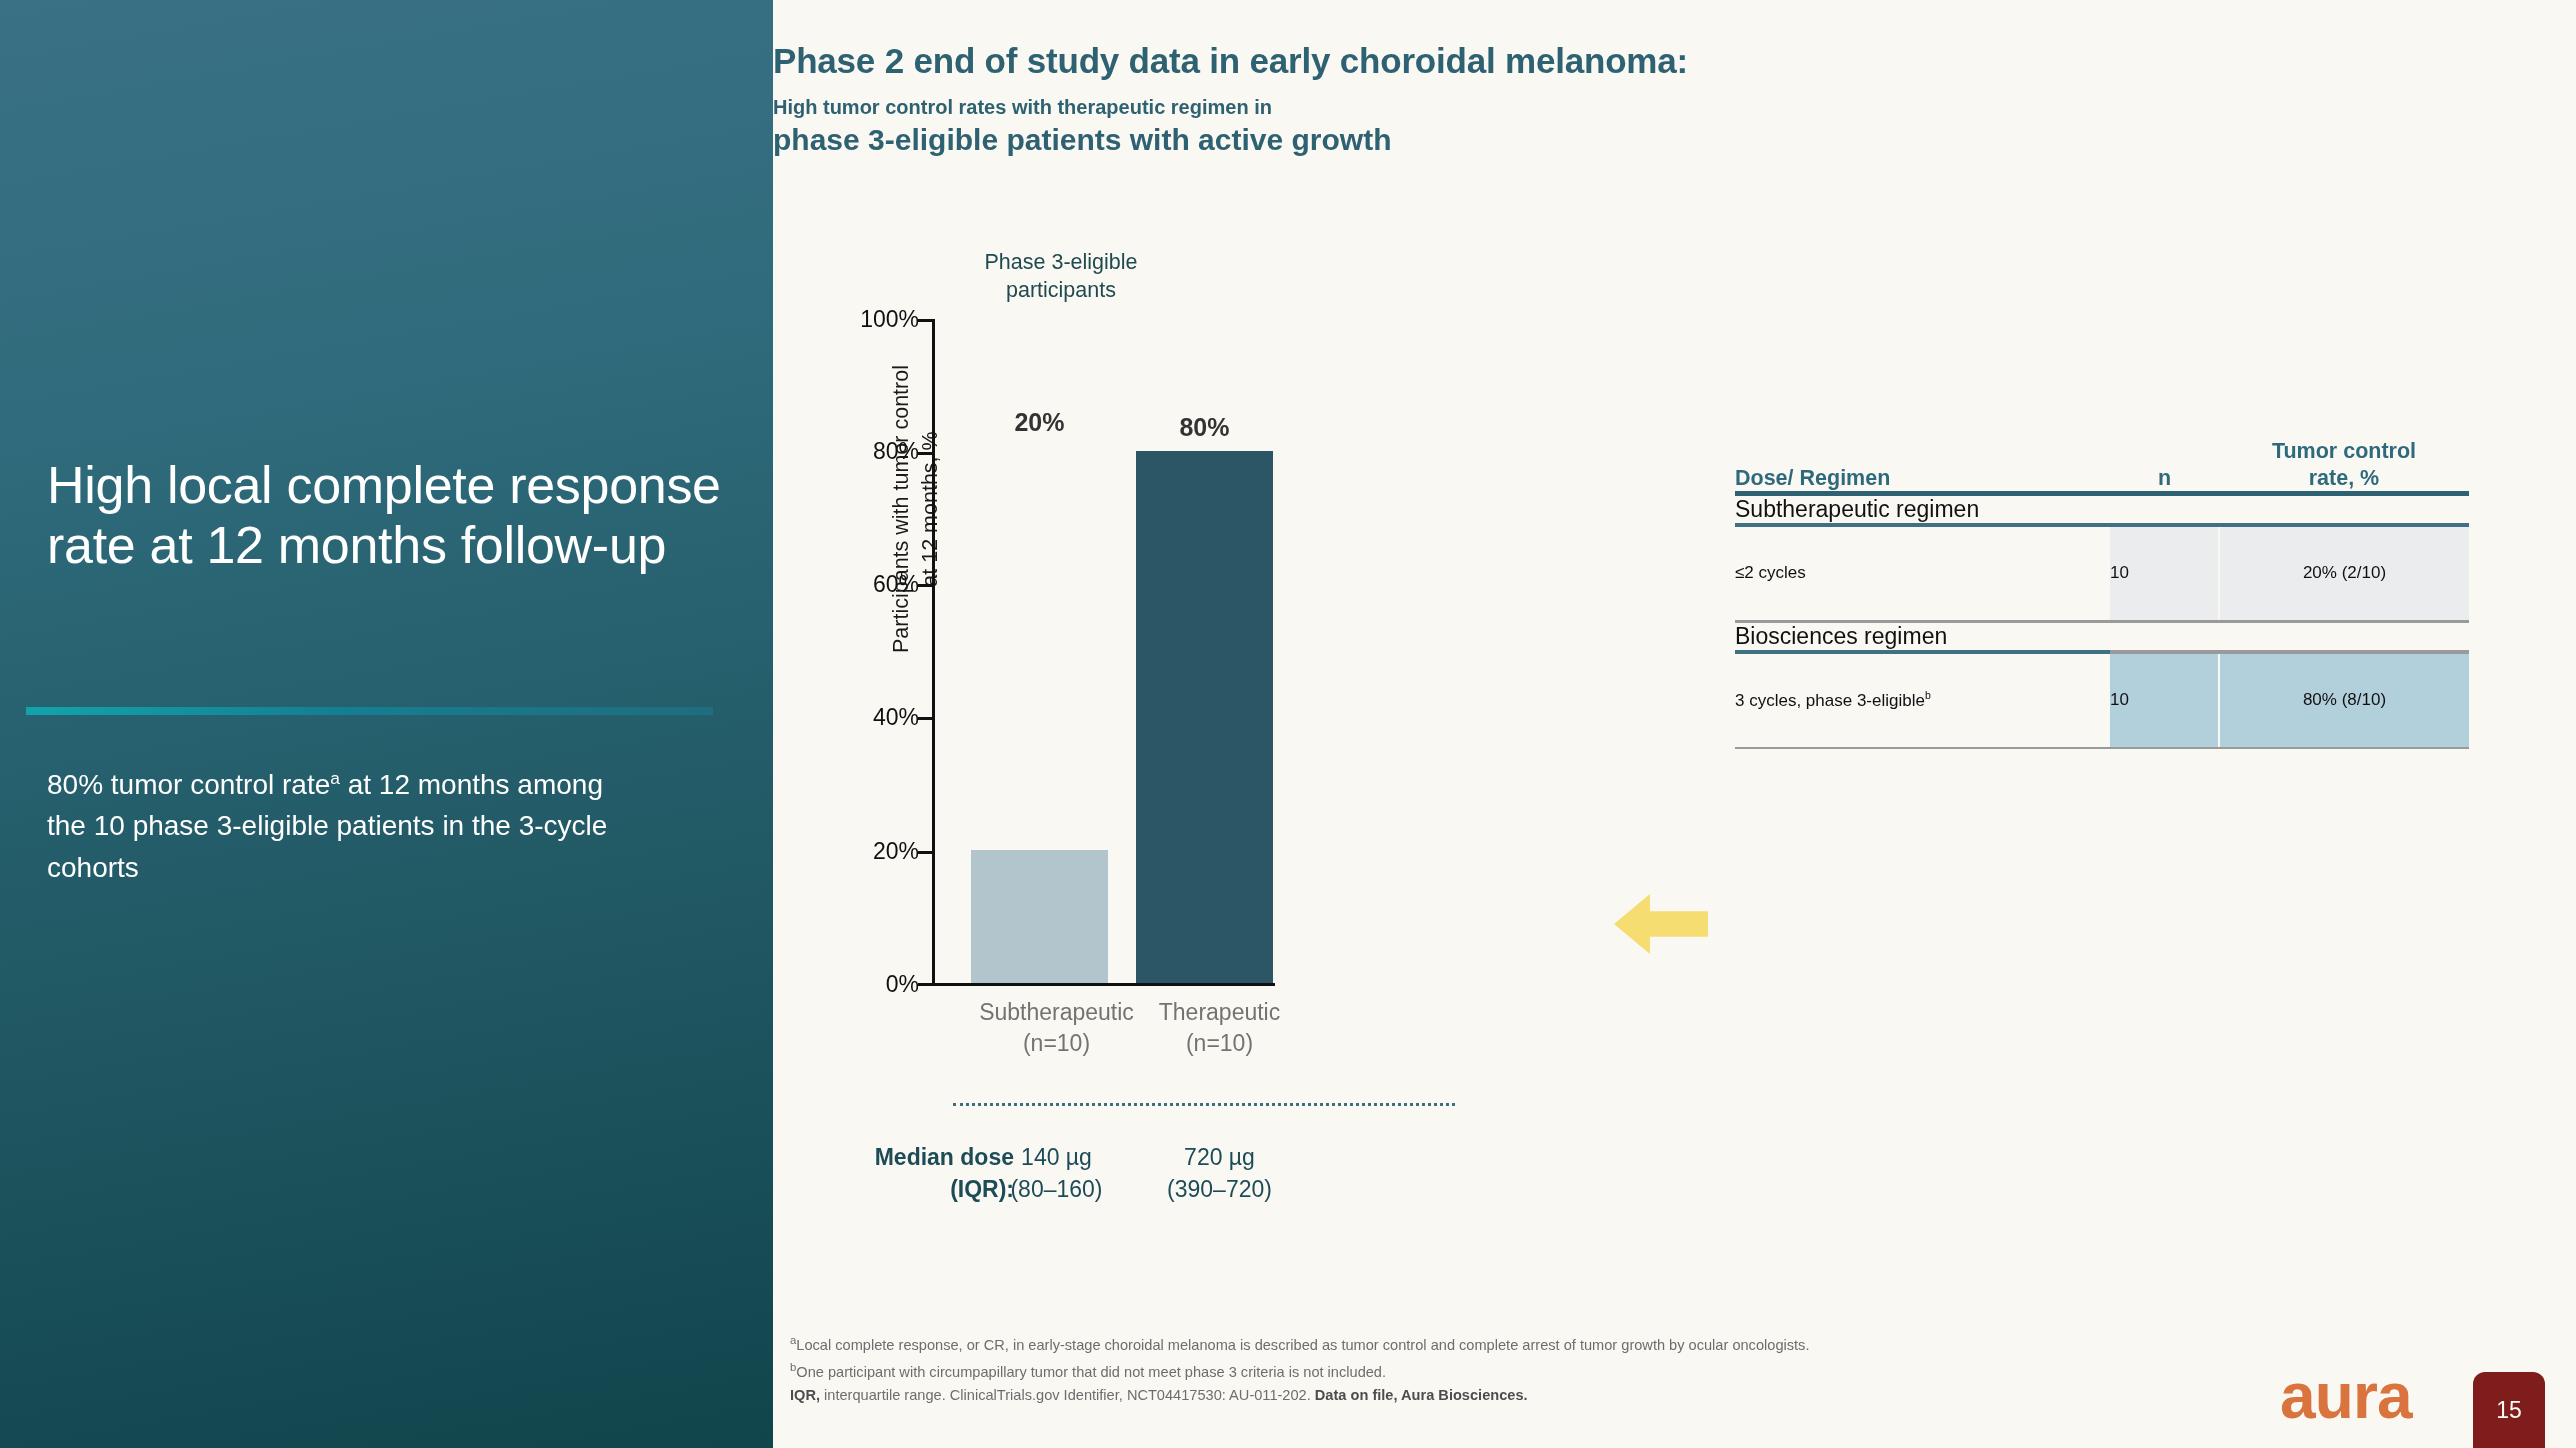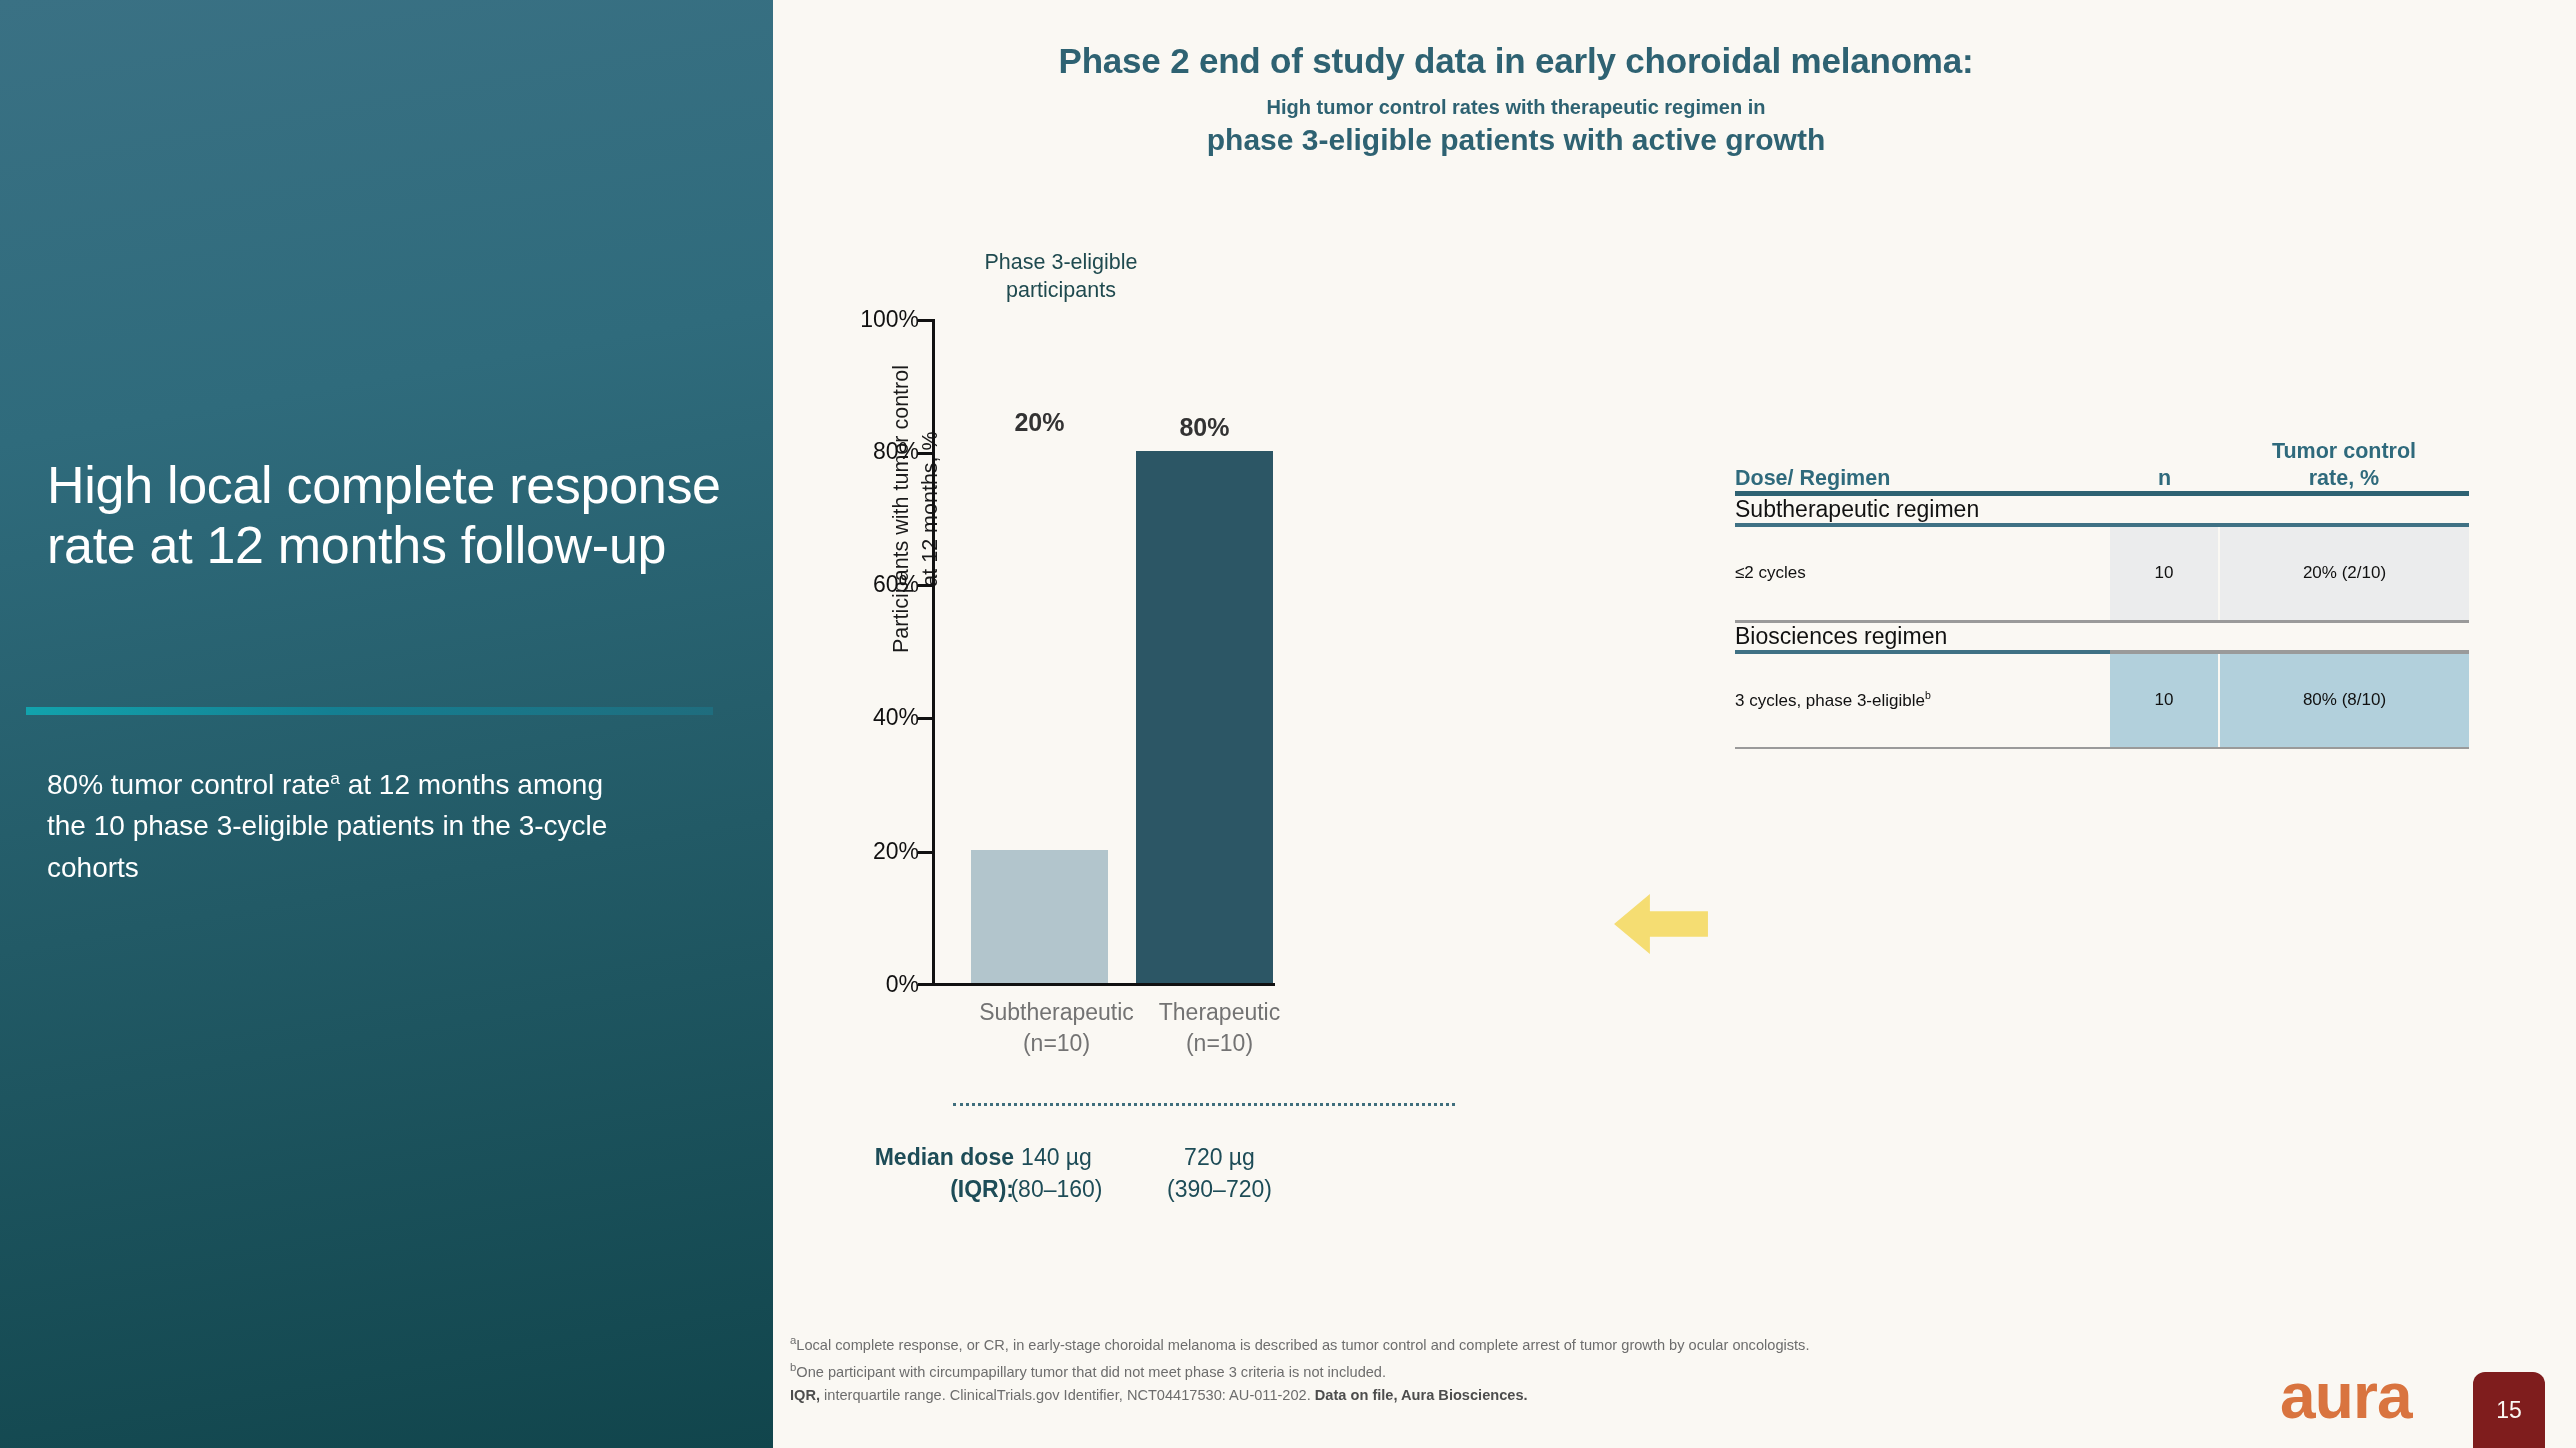--- a/index.html
+++ b/index.html
@@ -43,21 +43,20 @@
     line-height: 1.48;
     font-weight: 400;
   }
   #kicker-sub sup { font-size: 0.62em; vertical-align: super; }
 
   
   #headline-block {
     position: absolute;
     left: 773px; top: 39px;
     width: 1486px;
-    text-align: center;
     color: #2e6272;
   }
   #headline-line1 { font-size: 35px; font-weight: bold; line-height: 1.28; letter-spacing: -0.2px;}
   #headline-line2 { font-size: 20px; font-weight: bold; line-height: 1.32; margin-top: 10.3px;}
   #headline-line3 { font-size: 30px; font-weight: bold; line-height: 1.32; }
 
   
   #chart-area { position: absolute; left: 773px; top: 283px; width: 945px; height: 945px; }
 
   #y-axis-title {
@@ -208,21 +207,21 @@
   .datarow-top .rt-gray   { background: #3f7184; }
   .datarow-top .rt-plain  { background: #9a9a9a; }
 
   .data-row td {
     font-size: 17px;
     color: #111;
     height: 93px;
     vertical-align: middle;
   }
   .data-row .cell-regimen { text-align: left; padding-right: 12px; }
-  .data-row .cell-n { text-align: center; }
+  .data-row .cell-n { }
   .data-row .cell-rate { text-align: center; }
   .data-row sup { font-size: 0.62em; vertical-align: super; }
 
   .fill-gray td.cell-n, .fill-gray td.cell-rate { background: #ebeced; }
   .fill-blue td.cell-n, .fill-blue td.cell-rate { background: #b2d0dc; }
   .data-row td.cell-n { border-right: 2.6px solid #faf8f3; }
 
   .datarow-bot td { height: 2.6px; padding: 0; background: #9a9a9a; }
 
   

